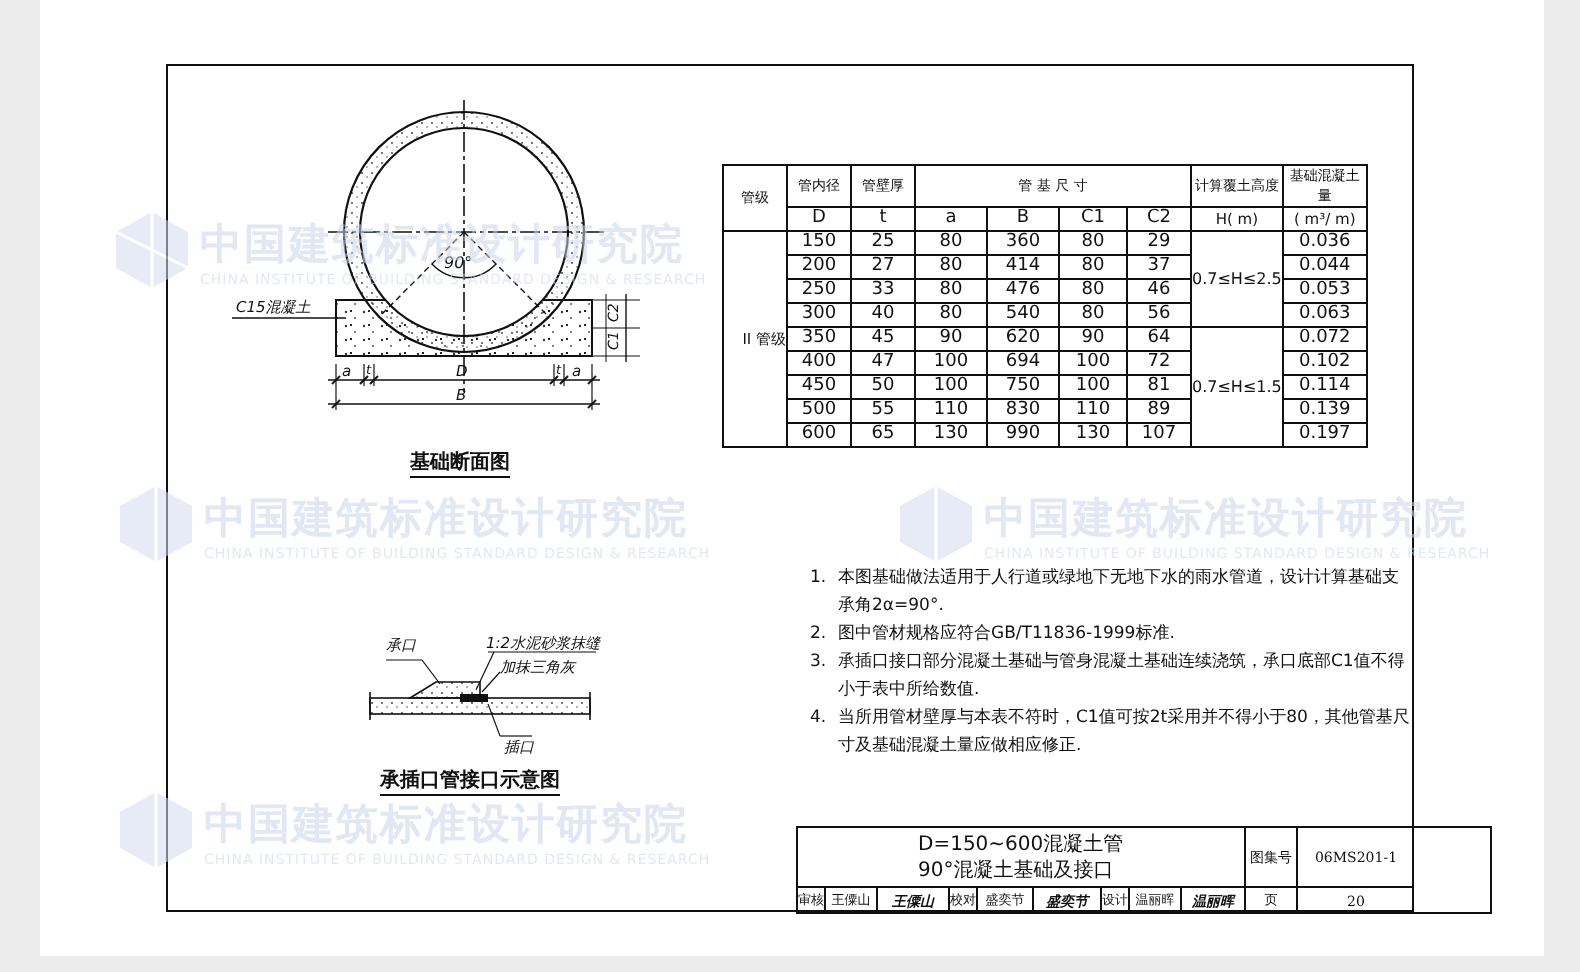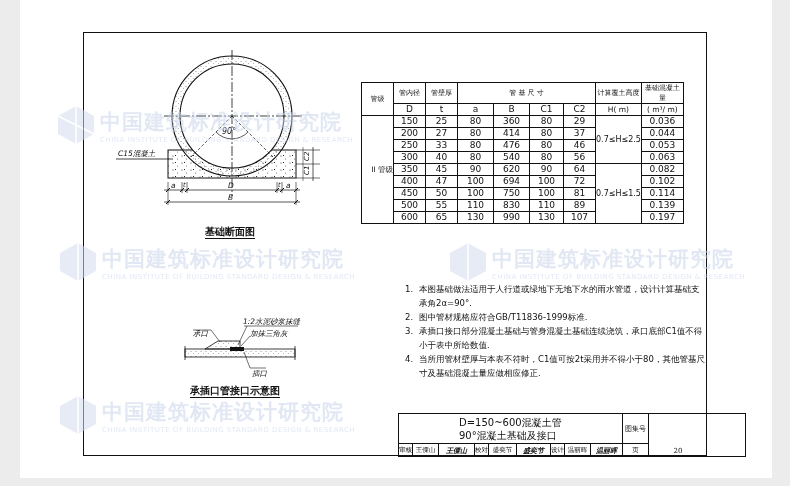--- a/index.html
+++ b/index.html
@@ -109,21 +109,21 @@
 <div class="lbl" style="left:171px;top:181px;">a</div>
 <div class="lbl" style="left:183px;top:181px;font-size:6.5px;">t</div>
 <div class="lbl" style="left:228px;top:181px;">D</div>
 <div class="lbl" style="left:278px;top:181px;font-size:6.5px;">t</div>
 <div class="lbl" style="left:286px;top:181px;">a</div>
 <div class="lbl" style="left:228px;top:193px;">B</div>
 <div class="lbl" style="left:303px;top:152px;transform:rotate(-90deg);transform-origin:left top;font-size:7px;top:161px;">C2</div>
 <div class="lbl" style="left:303px;top:175px;transform:rotate(-90deg);transform-origin:left top;font-size:7px;">C1</div>
 <div class="caption" style="left:205px;top:226px;">基础断面图</div>
 
-<div class="lbl" style="left:193px;top:329px;">承口</div>
+<div class="lbl" style="left:193px;top:318px;">承口</div>
 <div class="lbl" style="left:243px;top:317px;">1:2水泥砂浆抹缝</div>
 <div class="lbl" style="left:250px;top:329px;">加抹三角灰</div>
 <div class="lbl" style="left:252px;top:369px;">插口</div>
 <div class="caption" style="left:190px;top:385px;">承插口管接口示意图</div>
 
 <table class="spec" style="border:1.5px solid #111;">
   <colgroup>
     <col style="width:32px">
       <col style="width:32px">
       <col style="width:32px">
@@ -192,21 +192,21 @@
     <td>0.063</td>
   </tr>
   <tr>
     <td>350</td>
     <td>45</td>
     <td>90</td>
     <td>620</td>
     <td>90</td>
     <td>64</td>
     <td rowspan="5" style="font-size:8px;">0.7≤H≤1.5</td>
-    <td>0.082</td>
+    <td>0.072</td>
   </tr>
   <tr>
     <td>400</td>
     <td>47</td>
     <td>100</td>
     <td>694</td>
     <td>100</td>
     <td>72</td>
     <td>0.102</td>
   </tr>
@@ -258,20 +258,21 @@
     <span>当所用管材壁厚与本表不符时，C1值可按2t采用并不得小于80，其他管基尺寸及基础混凝土量应做相应修正.</span>
   </div>
 </div>
 
 <div class="tb">
   <div class="cell" style="left:0;top:0;width:224px;height:30px;flex-direction:column;align-items:flex-start;padding-left:60px;font-size:10px;line-height:13px;border-right:1px solid #111;border-bottom:1px solid #111;">
     <span>D=150~600混凝土管</span>
     <span>90°混凝土基础及接口</span>
   </div>
   <div class="cell" style="left:224px;top:0;width:26px;height:30px;border-right:1px solid #111;border-bottom:1px solid #111;font-size:7px;">图集号</div>
+  <div class="cell" style="left:250px;top:0;width:58px;height:30px;border-bottom:1px solid #111;font-size:7px;font-family:'DejaVu Serif',serif;">06MS201-1</div>
 
   <div class="cell" style="left:0;top:30px;width:14px;height:13px;border-right:1px solid #111;font-size:6.5px;">审核</div>
   <div class="cell" style="left:14px;top:30px;width:26px;height:13px;border-right:1px solid #111;font-size:6.5px;">王僳山</div>
   <div class="cell" style="left:40px;top:30px;width:36px;height:13px;border-right:1px solid #111;font-size:7px;font-weight:bold;font-style:italic;">王僳山</div>
   <div class="cell" style="left:76px;top:30px;width:14px;height:13px;border-right:1px solid #111;font-size:6.5px;">校对</div>
   <div class="cell" style="left:90px;top:30px;width:28px;height:13px;border-right:1px solid #111;font-size:6.5px;">盛奕节</div>
   <div class="cell" style="left:118px;top:30px;width:34px;height:13px;border-right:1px solid #111;font-size:7px;font-weight:bold;font-style:italic;">盛奕节</div>
   <div class="cell" style="left:152px;top:30px;width:14px;height:13px;border-right:1px solid #111;font-size:6.5px;">设计</div>
   <div class="cell" style="left:166px;top:30px;width:26px;height:13px;border-right:1px solid #111;font-size:6.5px;">温丽晖</div>
   <div class="cell" style="left:192px;top:30px;width:32px;height:13px;border-right:1px solid #111;font-size:7px;font-weight:bold;font-style:italic;">温丽晖</div>

